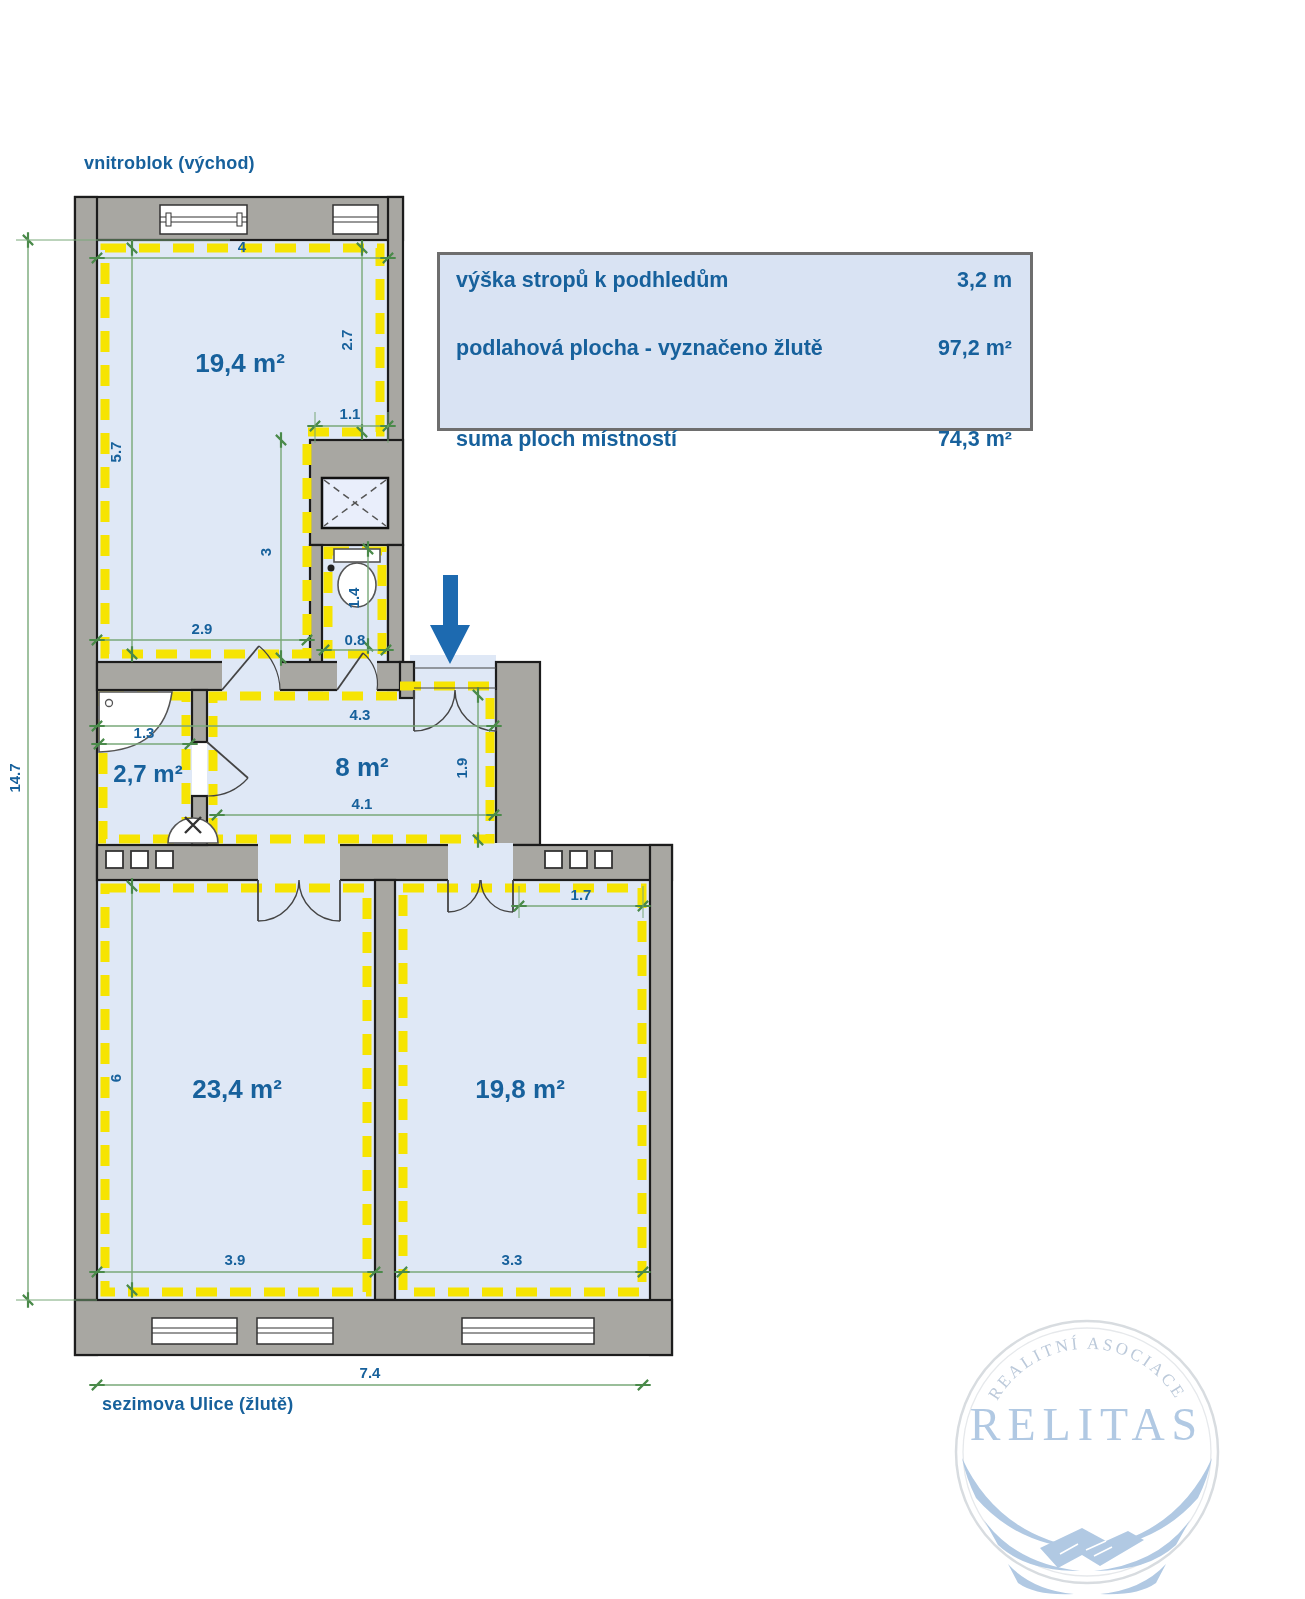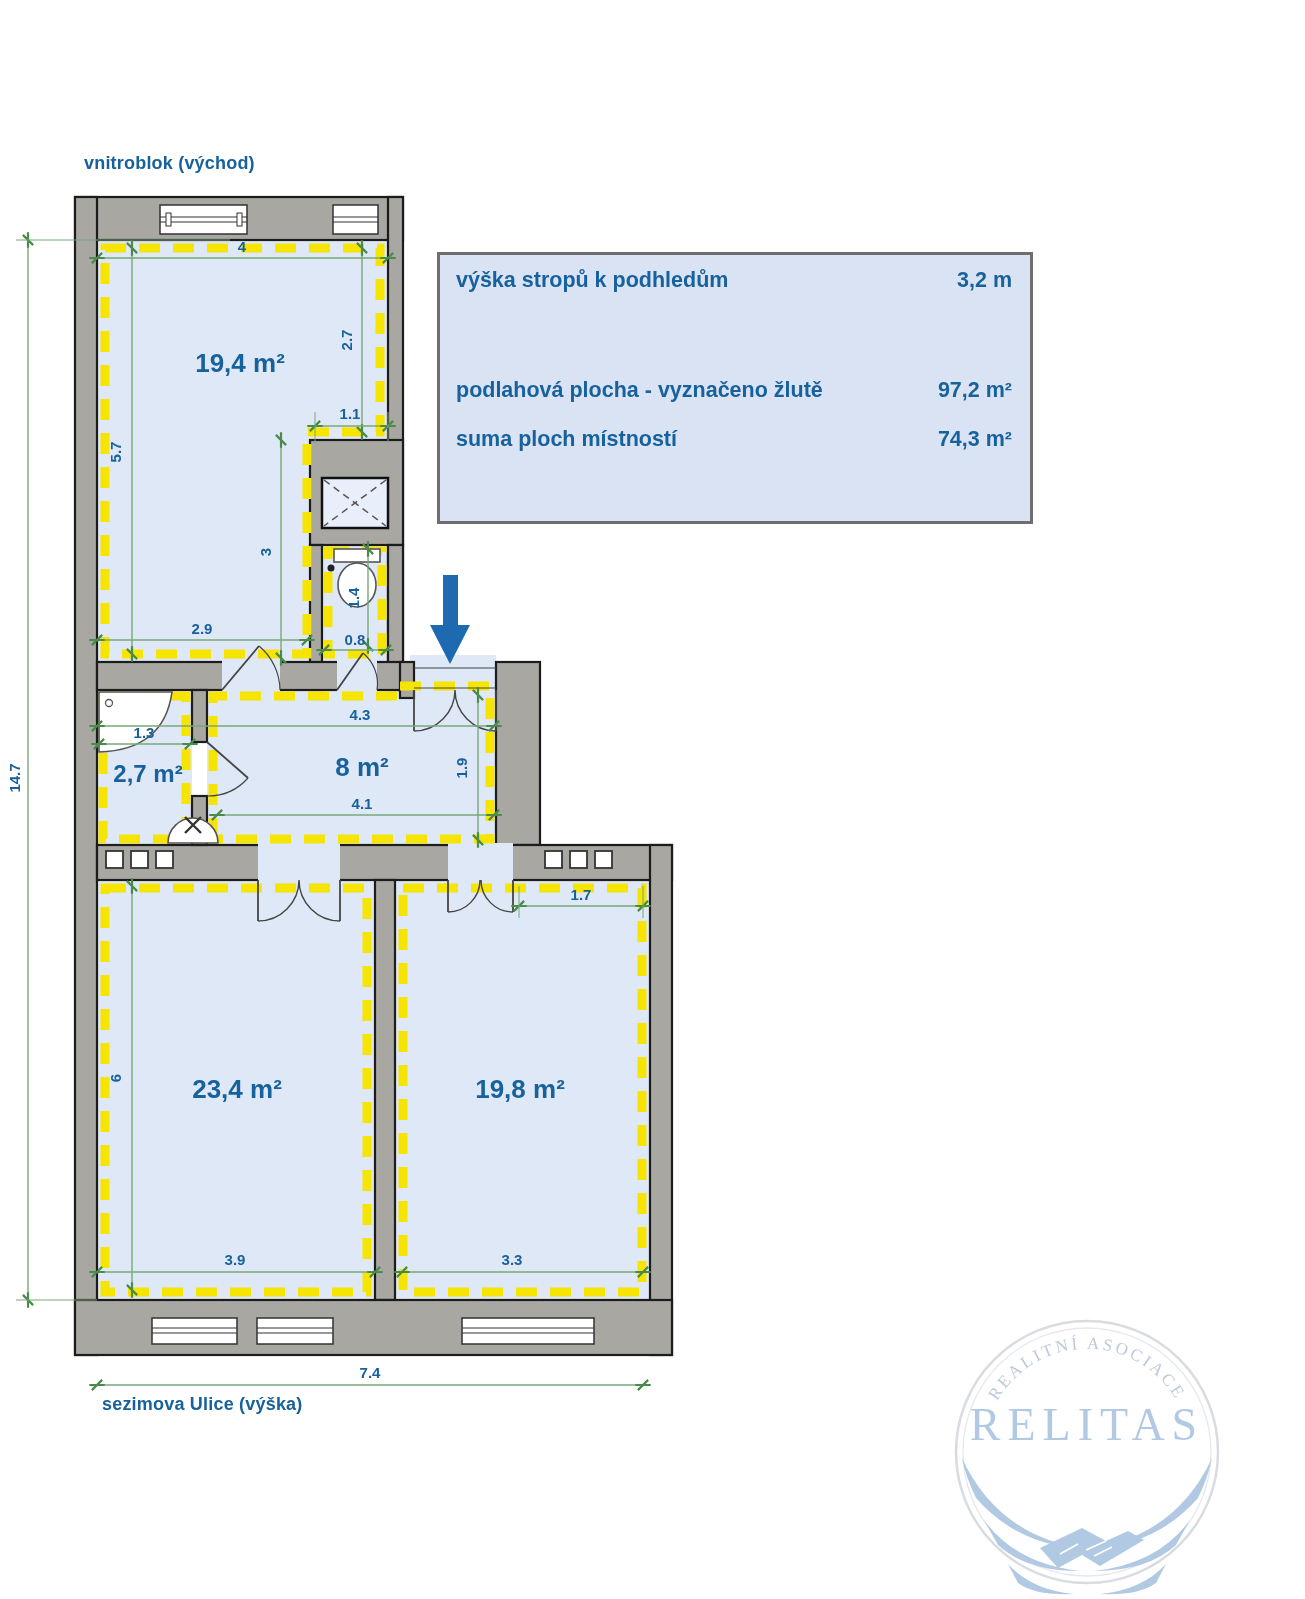--- a/index.html
+++ b/index.html
@@ -1,35 +1,35 @@
 <!DOCTYPE html>
 <html><head>
 <meta charset="utf-8">
 <style>
   html,body{margin:0;padding:0;}
   body{width:1305px;height:1599px;position:relative;background:#ffffff;
        font-family:"Liberation Sans",sans-serif;overflow:hidden;}
   .title{position:absolute;font-weight:bold;color:#17619c;font-size:18px;letter-spacing:0.2px;}
   #title-top{left:84px;top:153px;}
   #title-bottom{left:102px;top:1394px;}
-  .infobox{position:absolute;left:437px;top:252px;width:596px;height:272px;
+  .infobox{position:absolute;left:437px;top:252px;width:596px;height:179px;
        background:#d9e3f3;border:3px solid #6e6e6e;box-sizing:border-box;
        color:#17619c;font-weight:bold;font-size:21.5px;}
   .irow{position:absolute;left:16px;right:18px;display:flex;justify-content:space-between;white-space:nowrap;}
-  .irow1{top:13px;} .irow2{top:81px;margin-top:42px;} .irow3{top:107px;} .irow4{top:172px;}
+  .irow1{top:13px;} .irow2{top:81px;} .irow3{top:107px;} .irow4{top:172px;}
   svg text{font-family:"Liberation Sans",sans-serif;font-weight:bold;fill:#17619c;}
   svg .dimtxt{font-size:15px;}
   svg .roomtxt{font-size:26px;}
   svg .sertxt{font-family:"Liberation Serif",serif;font-weight:normal;}
 </style>
 </head>
 <body>
 
 <div class="title" id="title-top">vnitroblok (východ)</div>
-<div class="title" id="title-bottom">sezimova Ulice (výška)</div>
+<div class="title" id="title-bottom">sezimova Ulice (žlutě)</div>
 
 <div class="infobox">
   <div class="irow irow1">
     <span>výška stropů k podhledům</span>
     <span>3,2 m</span>
   </div>
   <div class="irow irow2">
     <span>podlahová plocha - vyznačeno žlutě</span>
     <span>97,2 m²</span>
   </div>

